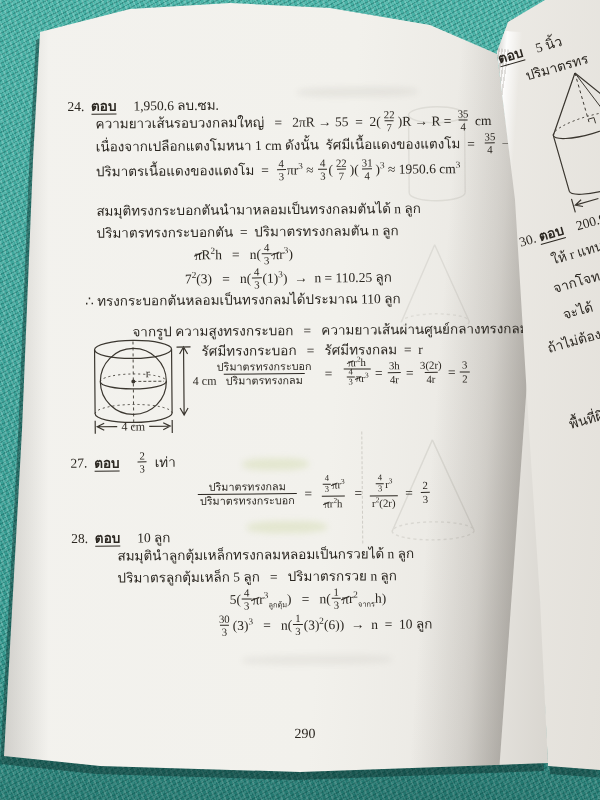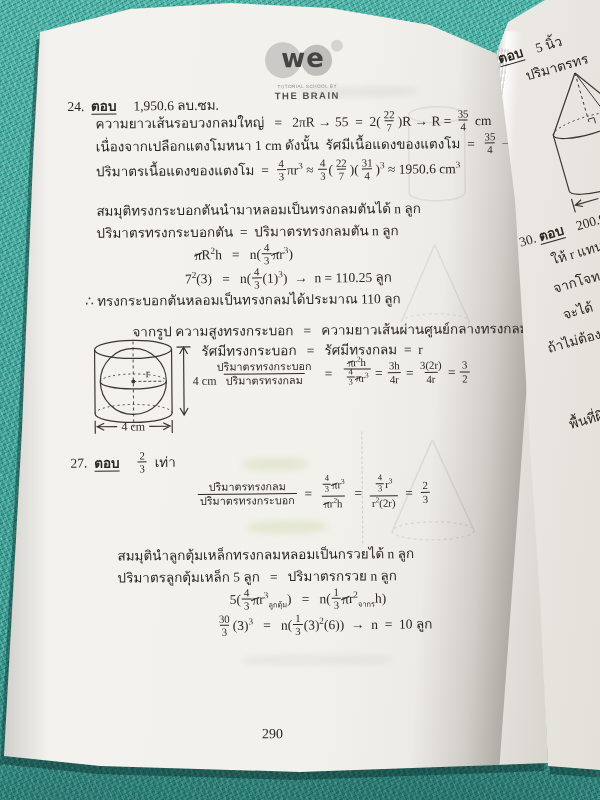--- a/index.html
+++ b/index.html
@@ -44,48 +44,40 @@
   .logo .lc{position:absolute;border-radius:50%;}
   .lc1{left:4px;top:2px;width:36px;height:36px;background:#cccac7;}
   .lc2{left:40px;top:5px;width:31px;height:31px;background:#c1bfbc;}
   .lc3{left:70px;top:0px;width:12px;height:12px;background:#d6d4d1;}
   .logo-we{position:absolute;left:0;top:3px;width:84px;text-align:center;
     font-family:"DejaVu Sans","Liberation Sans",sans-serif;font-weight:bold;font-size:26px;color:#454442;letter-spacing:1px;}
   .logo-tagline{position:absolute;left:0;top:44px;width:92px;text-align:center;
     font-family:"Liberation Sans",sans-serif;font-size:4.6px;letter-spacing:.5px;color:#8d8b88;}
   .logo-name{position:absolute;left:0;top:50px;width:92px;text-align:center;
     font-family:"Liberation Sans",sans-serif;font-weight:bold;font-size:9.5px;letter-spacing:1.5px;color:#4f4d4a;}
-  .pageno{position:absolute;left:259px;top:726px;width:100px;text-align:left;font-size:14px;color:#2a2620;}
+  .pageno{position:absolute;left:252px;top:726px;width:100px;text-align:center;font-size:14px;color:#2a2620;}
   svg.diagram{position:absolute;overflow:visible;}
   svg.diagram text{font-family:"Liberation Serif",serif;font-size:12px;fill:#2f2b25;}
   .faint{opacity:.11;}
   .smudge{position:absolute;filter:blur(3px);border-radius:40%;}
 </style>
 </head>
 <body>
 
 <div class="stage">
 
   <div class="shadow-left"></div>
   <div class="shadow-right"></div>
 
   <div class="page-left">
     <div class="lp-edgeL"></div>
     <div class="lp-crease"></div>
 
     <div id="leftContent">
 
-      <div class="logo">
-        <span class="lc lc1"></span>
-        <span class="lc lc2"></span>
-        <span class="lc lc3"></span>
-        <div class="logo-we">we</div>
-        <div class="logo-tagline">TUTORIAL SCHOOL BY</div>
-        <div class="logo-name">THE BRAIN</div>
-      </div>
 
       <svg class="diagram faint" style="left:408px;top:106px" width="62" height="98" viewBox="0 0 62 98">
         <g fill="none" stroke="#5d594f" stroke-width="1.4">
           <ellipse cx="31" cy="10" rx="28" ry="8"></ellipse>
             <path d="M3 10 V88 M59 10 V88"></path>
             <path d="M3 88 A28 8 0 0 0 59 88"></path>
         </g>
       </svg>
       <svg class="diagram faint" style="left:398px;top:243px" width="76" height="90" viewBox="0 0 76 90">
         <g fill="none" stroke="#5d594f" stroke-width="1.4">
@@ -133,20 +125,21 @@
         <div class="line" style="left: 98px; top: 200px;">สมมุติทรงกระบอกตันนำมาหลอมเป็นทรงกลมตันได้ n ลูก</div>
         <div class="line" style="left: 98px; top: 222px;">ปริมาตรทรงกระบอกตัน  =  ปริมาตรทรงกลมตัน n ลูก</div>
         <div class="line" style="left: 196px; top: 241px;"><span class="cancel">π</span>R<sup>2</sup>h   =   n(<span class="fr"><span class="fn">4</span><span class="fd">3</span></span><span class="cancel">π</span>r<sup>3</sup>)</div>
         <div class="line" style="left: 186px; top: 265px;">7<sup>2</sup>(3)   =   n(<span class="fr"><span class="fn">4</span><span class="fd">3</span></span>(1)<sup>3</sup>)  →  n = 110.25 ลูก</div>
         <div class="line" style="left: 86px; top: 290px;">∴ ทรงกระบอกตันหลอมเป็นทรงกลมได้ประมาณ 110 ลูก</div>
         <div class="line" style="left: 133px; top: 321px;">จากรูป ความสูงทรงกระบอก   =   ความยาวเส้นผ่านศูนย์กลางทรงกลม</div>
         <div class="line" style="left: 202px; top: 341px;">รัศมีทรงกระบอก   =   รัศมีทรงกลม  =  r</div>
         <div class="line" style="left: 214px; top: 358px;"><span class="fr"><span class="fn">ปริมาตรทรงกระบอก</span><span class="fd">ปริมาตรทรงกลม</span></span>   =   <span class="fr"><span class="fn"><span class="cancel">π</span>r<sup>2</sup>h</span><span class="fd"><span class="fr"><span class="fn">4</span><span class="fd">3</span></span><span class="cancel">π</span>r<sup>3</sup></span></span> = <span class="fr"><span class="fn">3h</span><span class="fd">4r</span></span> = <span class="fr"><span class="fn">3(2r)</span><span class="fd">4r</span></span> = <span class="fr"><span class="fn">3</span><span class="fd">2</span></span></div>
         <div class="line" style="left: 70px; top: 450px;">27.  <span class="ans-label">ตอบ</span>     <span class="fr"><span class="fn">2</span><span class="fd">3</span></span>  เท่า</div>
         <div class="line" style="left: 196px; top: 478px;"><span class="fr"><span class="fn">ปริมาตรทรงกลม</span><span class="fd">ปริมาตรทรงกระบอก</span></span>  =  <span class="fr"><span class="fn"><span class="fr"><span class="fn">4</span><span class="fd">3</span></span><span class="cancel">π</span>r<sup>3</sup></span><span class="fd"><span class="cancel">π</span>r<sup>2</sup>h</span></span>  =  <span class="fr"><span class="fn"><span class="fr"><span class="fn">4</span><span class="fd">3</span></span>r<sup>3</sup></span><span class="fd">r<sup>2</sup>(2r)</span></span>  =  <span class="fr"><span class="fn">2</span><span class="fd">3</span></span></div>
+        <div class="line" style="left: 70px; top: 527px;">28.  <span class="ans-label">ตอบ</span>     10 ลูก</div>
         <div class="line" style="left: 116px; top: 545px;">สมมุตินำลูกตุ้มเหล็กทรงกลมหลอมเป็นกรวยได้ n ลูก</div>
         <div class="line" style="left: 116px; top: 567px;">ปริมาตรลูกตุ้มเหล็ก 5 ลูก   =   ปริมาตรกรวย n ลูก</div>
         <div class="line" style="left: 228px; top: 586px;">5(<span class="fr"><span class="fn">4</span><span class="fd">3</span></span><span class="cancel">π</span>r<sup>3</sup><sub class="thsub">ลูกตุ้ม</sub>)   =   n(<span class="fr"><span class="fn">1</span><span class="fd">3</span></span><span class="cancel">π</span>r<sup>2</sup><sub class="thsub">จากร</sub>h)</div>
         <div class="line" style="left: 214px; top: 612px;"><span class="fr"><span class="fn">30</span><span class="fd">3</span></span>(3)<sup>3</sup>   =   n(<span class="fr"><span class="fn">1</span><span class="fd">3</span></span>(3)<sup>2</sup>(6))  →  n  =  10 ลูก</div>
       </div>
   </div>
 
   <div class="page-right">
     <div class="rp-edge"></div>
     <div class="rp-stack"></div>

